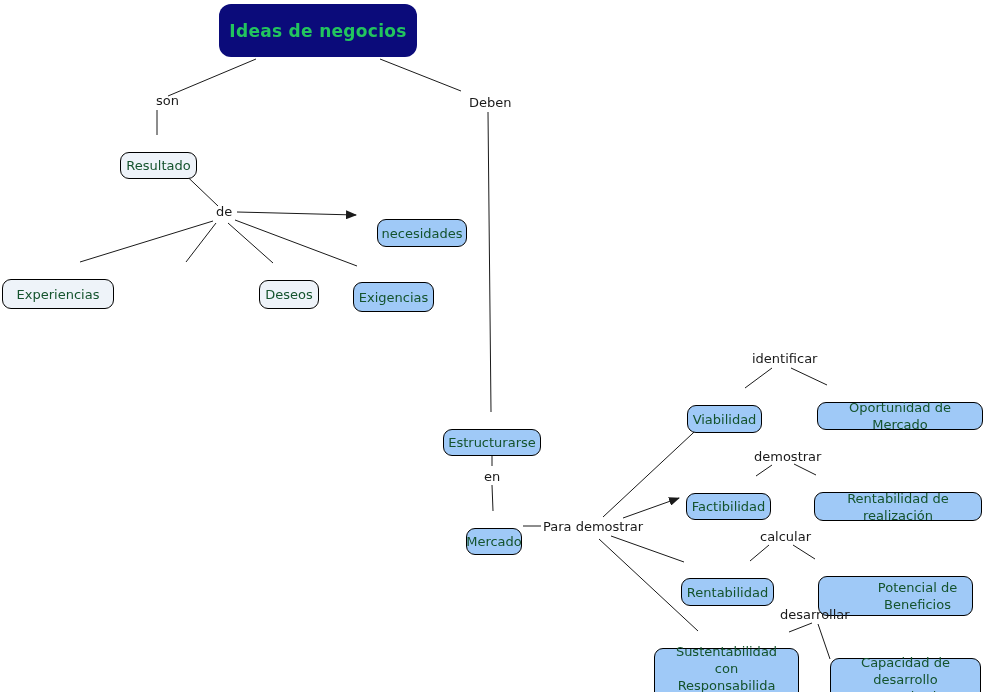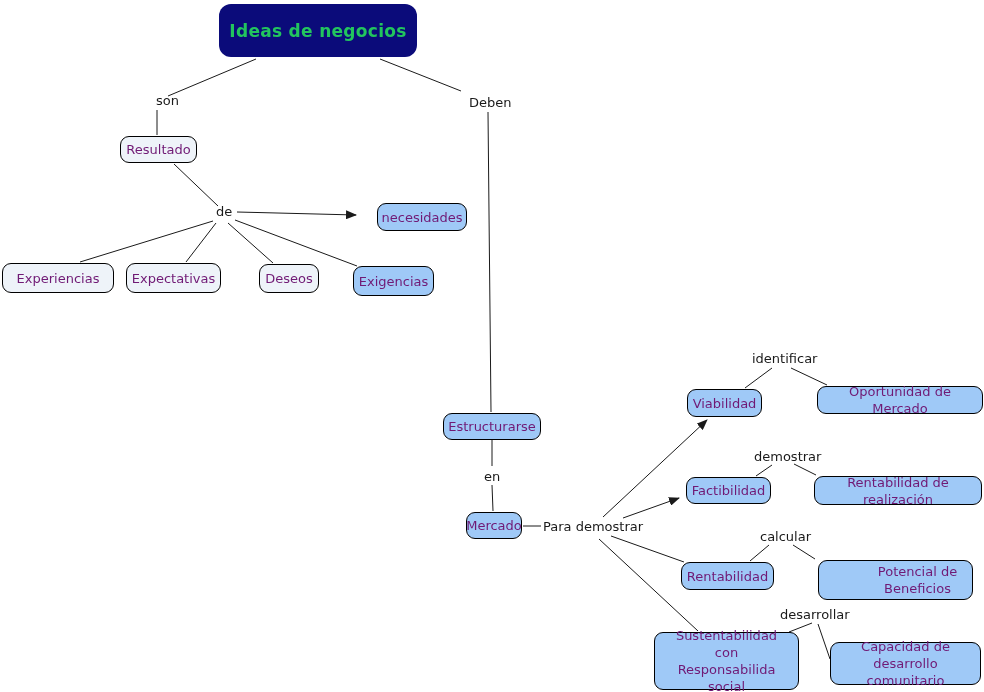--- a/index.html
+++ b/index.html
@@ -19,23 +19,24 @@
   .edges line { stroke: #1a1a1a; stroke-width: 1; }
   .node {
     position: absolute;
     display: flex;
     align-items: center;
     justify-content: center;
     text-align: center;
     border: 1px solid #000000;
     border-radius: 9px;
     font-size: 13px;
-    color: #701a75;
+    color: #14532d;
     line-height: 17px;
     padding: 1px 4px;
+    margin-top: 16px;
   }
   .node.light { background: #eef3f9; }
   .node.blue  { background: #9fc9f7; }
   .node.multiline { white-space: pre-line; }
   .title-node {
     position: absolute;
     left: 219px; top: 4px;
     width: 198px; height: 53px;
     display: flex;
     align-items: center;
@@ -89,21 +90,20 @@
     <line x1="750" y1="561" x2="769" y2="545"></line>
     <line x1="793" y1="545" x2="815" y2="559"></line>
     <line x1="789" y1="632" x2="812" y2="623"></line>
     <line x1="818" y1="624" x2="830" y2="659"></line>
   </svg>
 
   <div class="title-node">Ideas de negocios</div>
 
   <div class="node light" style="left:120px; top:136px; width:77px; height:27px;">Resultado</div>
   <div class="node light" style="left:2px; top:263px; width:112px; height:30px;">Experiencias</div>
-  <div class="node light" style="left:126px; top:263px; width:95px; height:30px;">Expectativas</div>
   <div class="node light" style="left:259px; top:264px; width:60px; height:29px;">Deseos</div>
   <div class="node blue" style="left:353px; top:266px; width:81px; height:30px;">Exigencias</div>
   <div class="node blue" style="left:377px; top:203px; width:90px; height:28px;">necesidades</div>
   <div class="node blue" style="left:443px; top:413px; width:98px; height:27px;">Estructurarse</div>
   <div class="node blue" style="left:466px; top:512px; width:56px; height:27px;">Mercado</div>
   <div class="node blue" style="left:687px; top:389px; width:75px; height:28px;">Viabilidad</div>
   <div class="node blue" style="left:817px; top:386px; width:166px; height:28px;">Oportunidad de Mercado</div>
   <div class="node blue" style="left:686px; top:477px; width:85px; height:27px;">Factibilidad</div>
   <div class="node blue" style="left:814px; top:476px; width:168px; height:29px;">Rentabilidad de realización</div>
   <div class="node blue" style="left:681px; top:562px; width:93px; height:28px;">Rentabilidad</div>

